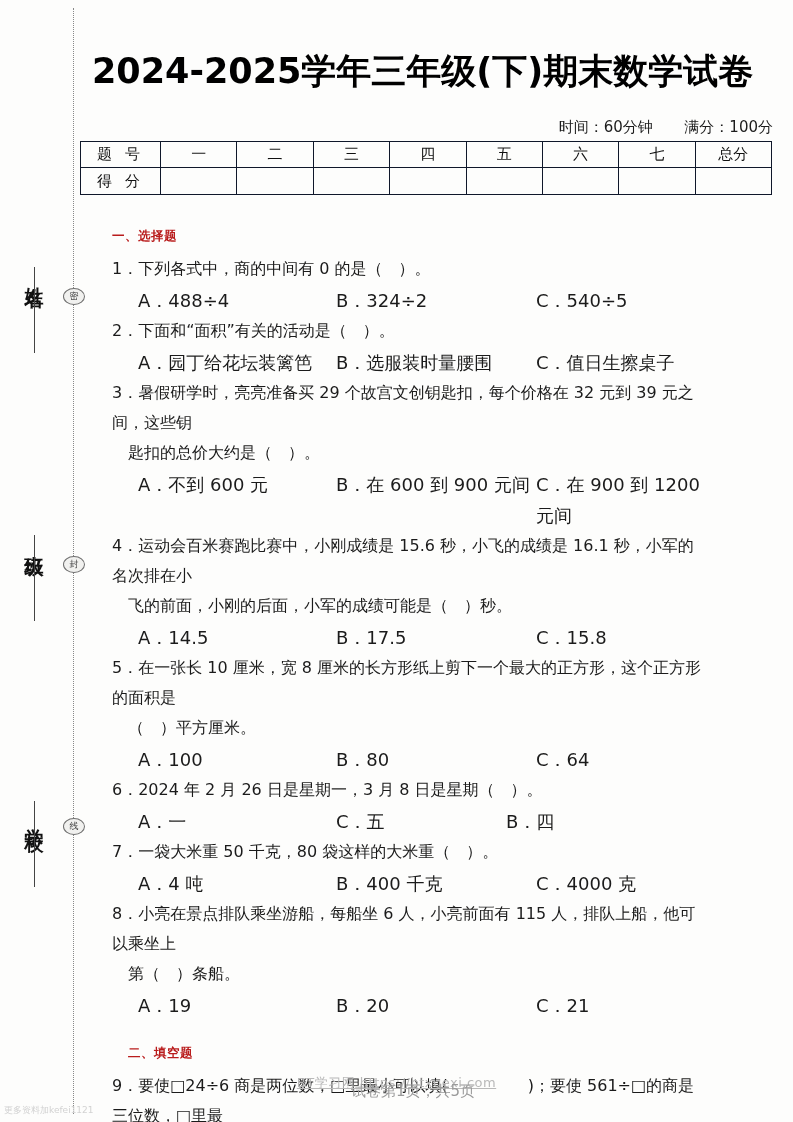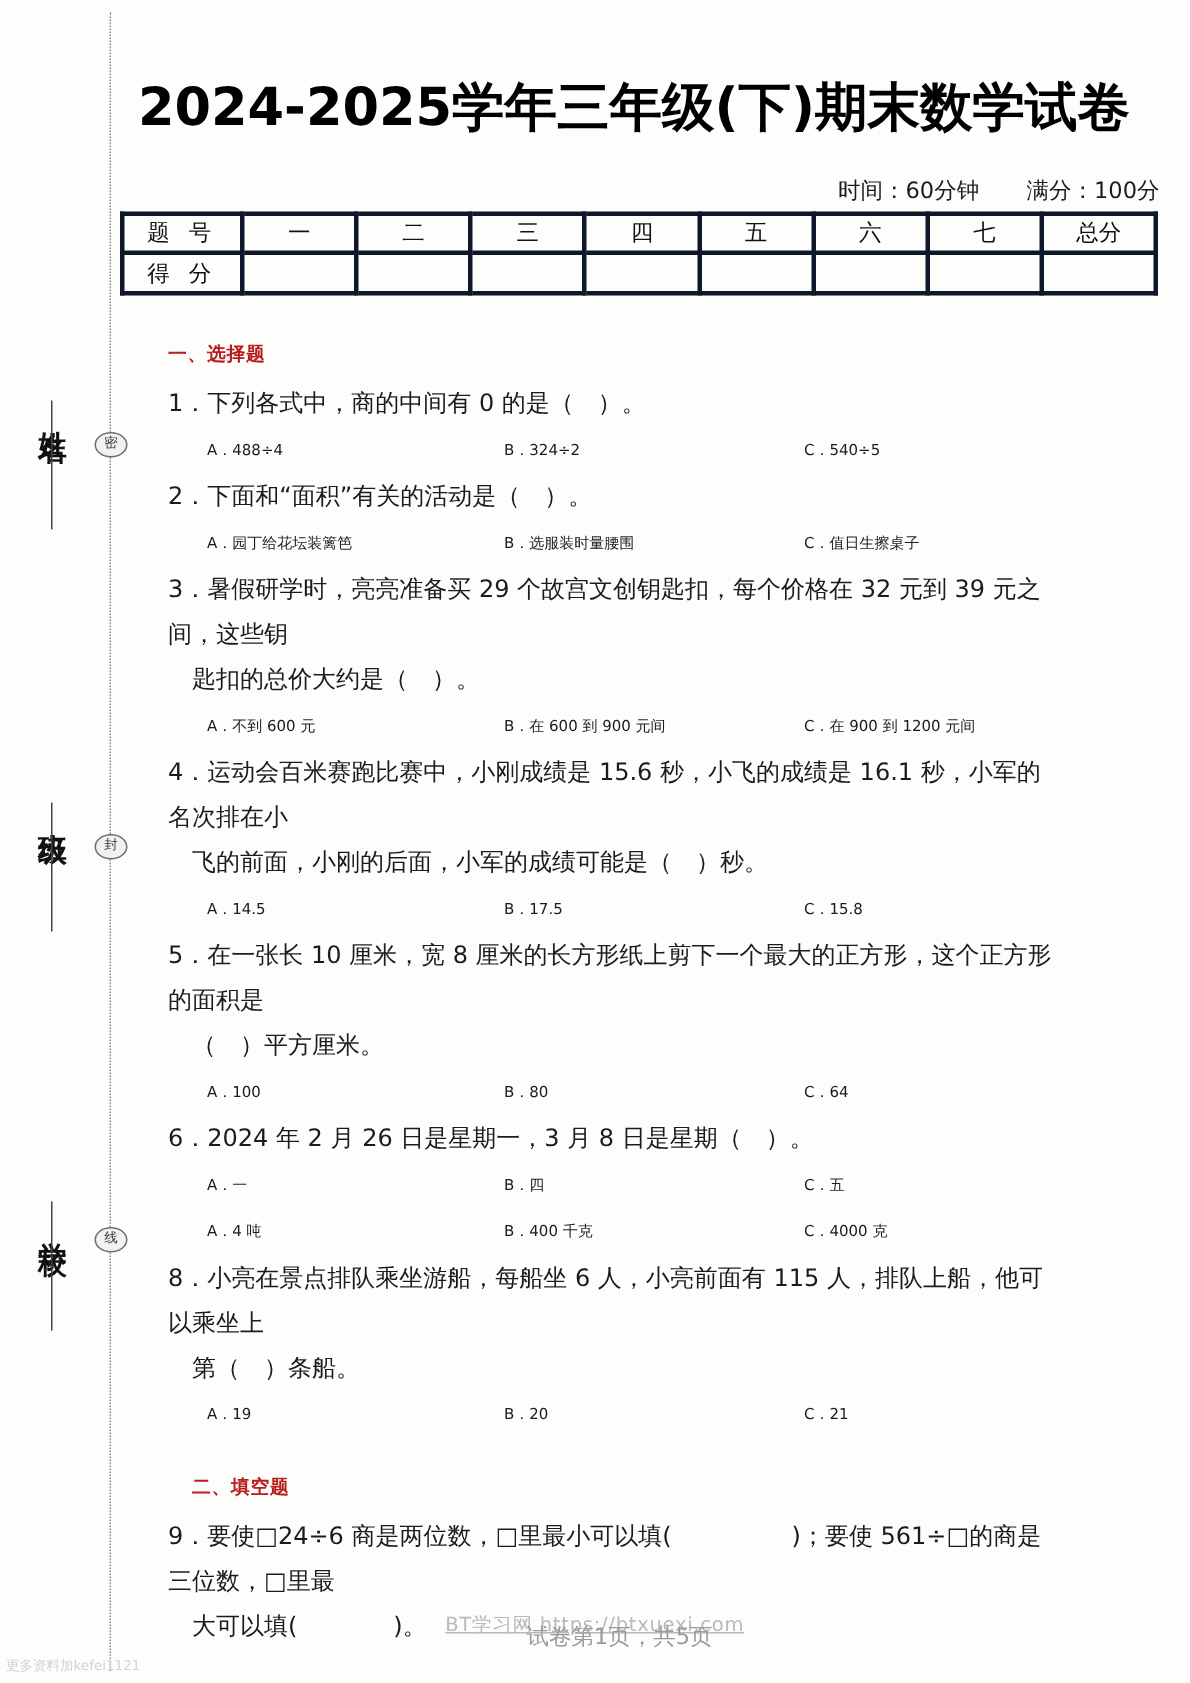--- a/index.html
+++ b/index.html
@@ -124,21 +124,21 @@
   
   .score-table {
     position: absolute;
     left: 80px;
     top: 141px;
     width: 692px;
     border-collapse: collapse;
     table-layout: fixed;
   }
   .score-table td {
-    border: 3px solid #0f172a;
+    border: 1px solid #0f172a;
     height: 26px;
     text-align: center;
     font-size: 15px;
     font-family: "DejaVu Sans", "Liberation Sans", sans-serif;
     color: #111;
     padding: 0;
   }
   .score-table td.hdr-col {
     width: 80px;
     letter-spacing: 4px;
@@ -168,21 +168,21 @@
     font-family: "DejaVu Sans", "Liberation Sans", sans-serif;
     color: #1b1b1b;
     margin: 0 0 1px 0;
     text-indent: 0;
   }
   .q .stem-wrap { display: block; }
   .q-cont { display: block; padding-left: 16px; }
 
   .opts {
     display: flex;
-    font-size: 10px;
+    font-size: 18px;
     line-height: 31px;
     font-family: "DejaVu Sans", "Liberation Sans", sans-serif;
     color: #1b1b1b;
     padding-left: 26px;
   }
   .opts .opt { flex: 0 0 auto; }
   .opts .opt.o1 { width: 198px; }
   .opts .opt.o2 { width: 200px; }
   .opts .opt.o3 { width: 170px; }
 
@@ -332,24 +332,27 @@
       <span class="opt o1">A．100</span>
       <span class="opt o2">B．80</span>
       <span class="opt o3">C．64</span>
     </div>
 
     <div class="q">
       <span class="stem-wrap"><span>6．</span><span>2024 年 2 月 26 日是星期一，3 月 8 日是星期（　）。</span></span>
     </div>
     <div class="opts">
       <span class="opt o1">A．一</span>
+      <span class="opt o3">C．五</span>
       <span class="opt o2">B．四</span>
-      <span class="opt o3">C．五</span>
-    </div>
-
+    </div>
+
+    <div class="q">
+      <span class="stem-wrap"><span>7．</span><span>一袋大米重 50 千克，80 袋这样的大米重（　）。</span></span>
+    </div>
     <div class="opts">
       <span class="opt o1">A．4 吨</span>
       <span class="opt o2">B．400 千克</span>
       <span class="opt o3">C．4000 克</span>
     </div>
 
     <div class="q">
       <span class="stem-wrap"><span>8．</span><span>小亮在景点排队乘坐游船，每船坐 6 人，小亮前面有 115 人，排队上船，他可以乘坐上</span></span>
       <span class="q-cont">第（　）条船。</span>
     </div>

